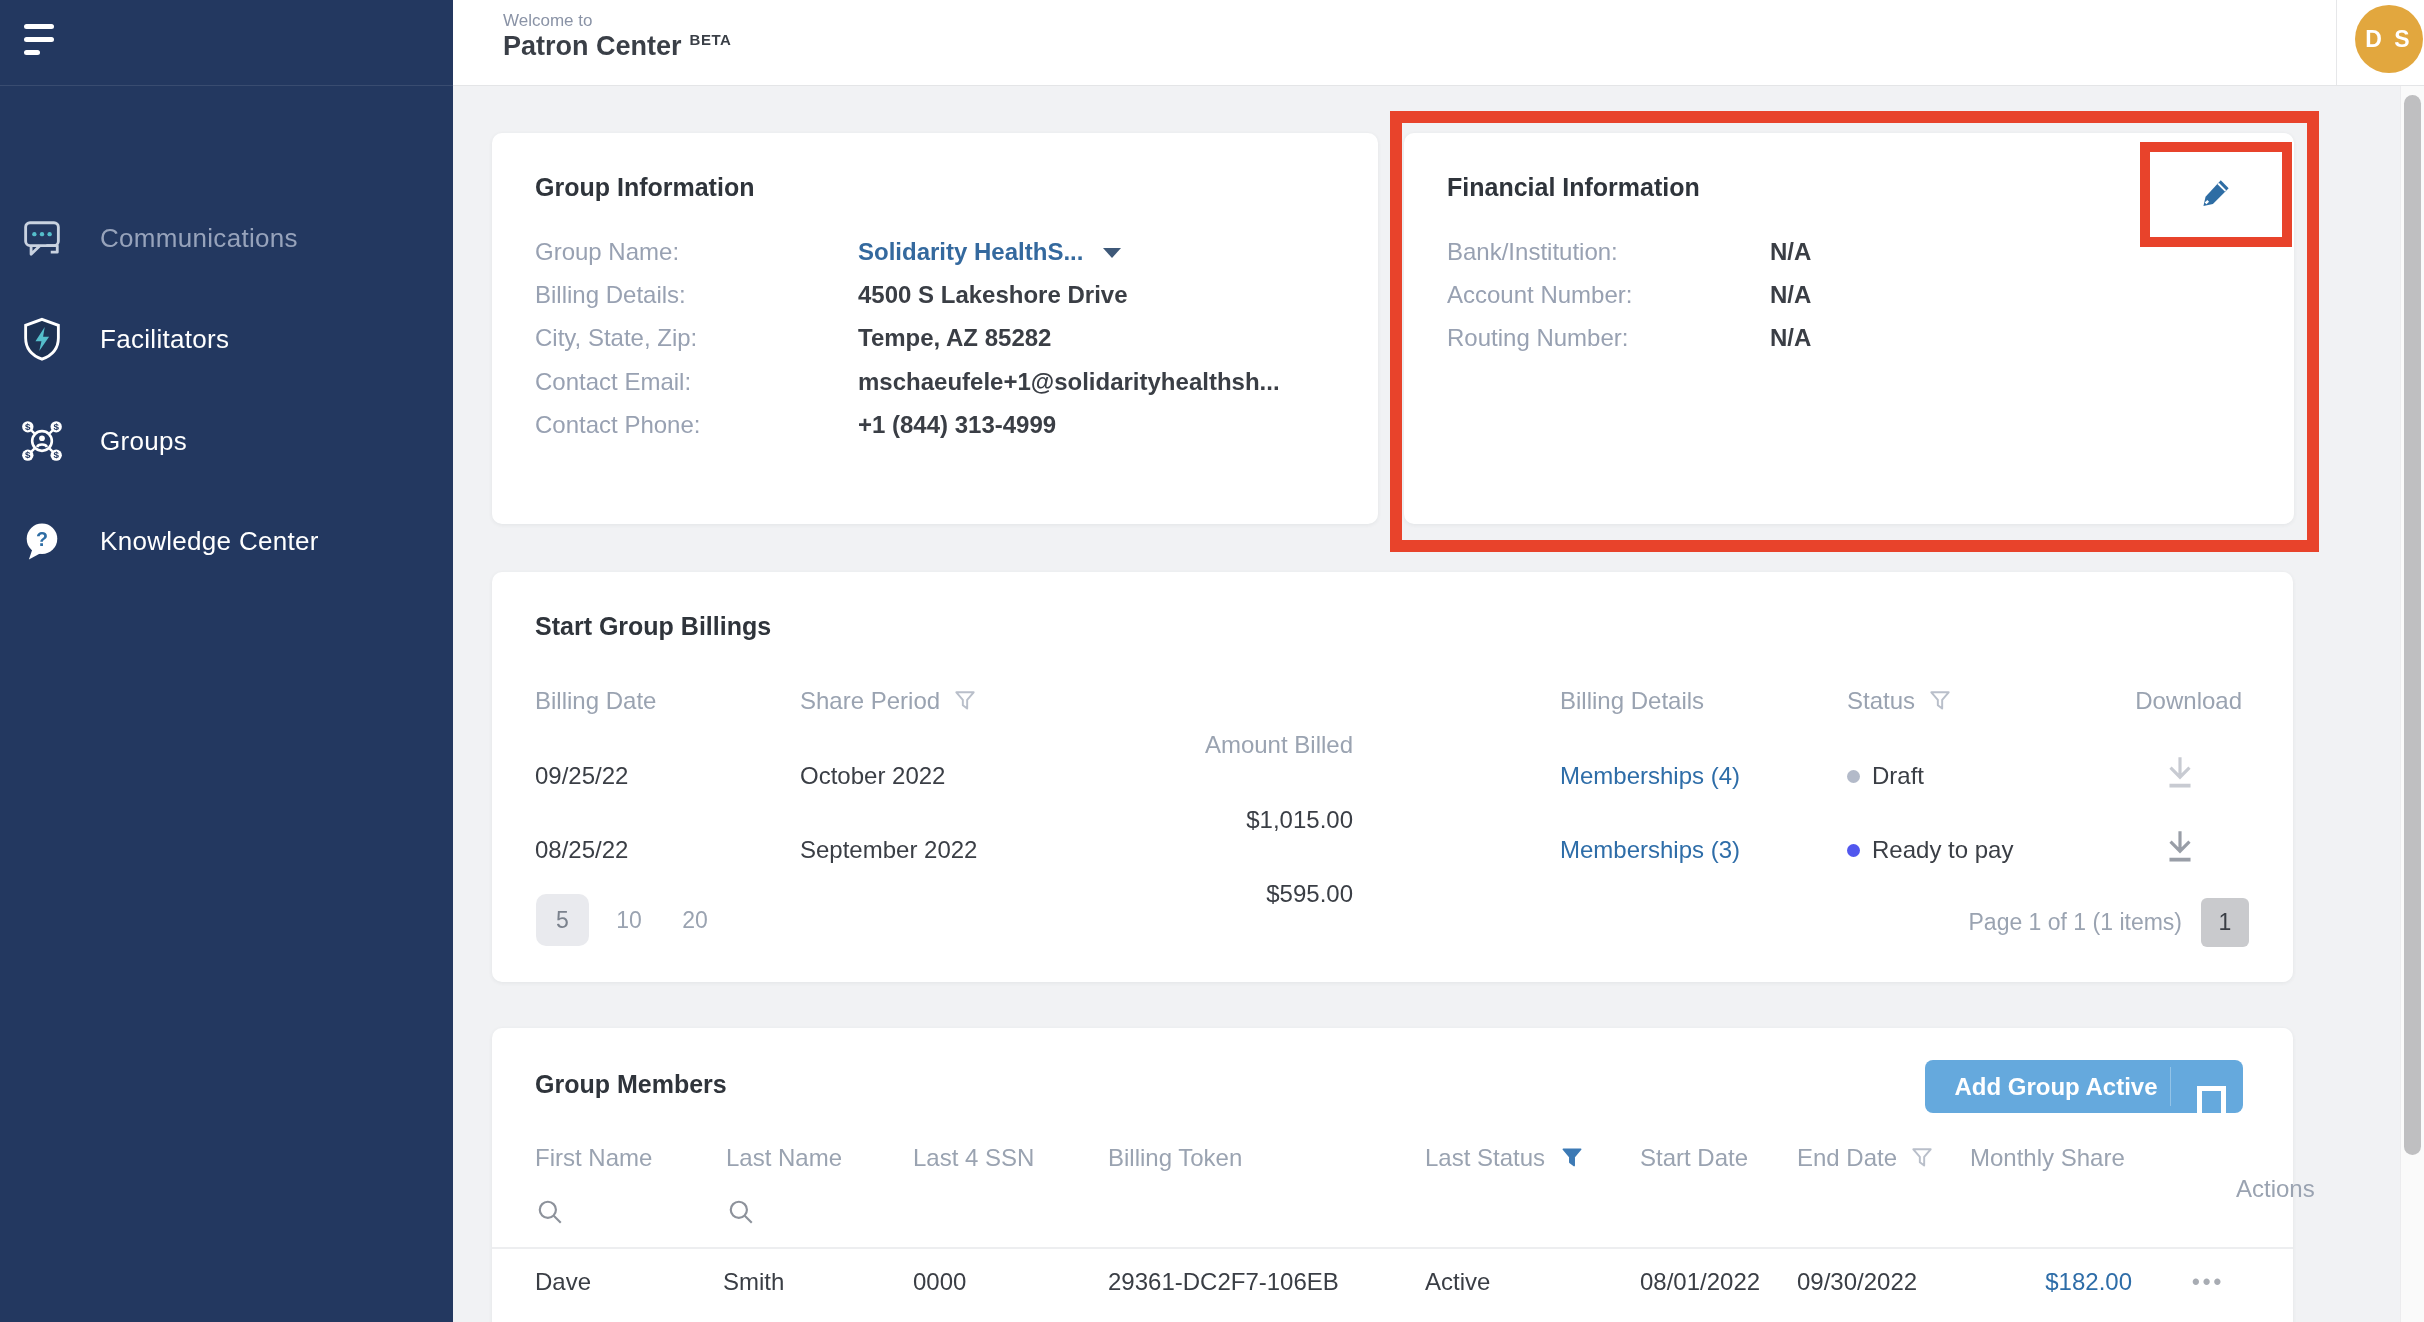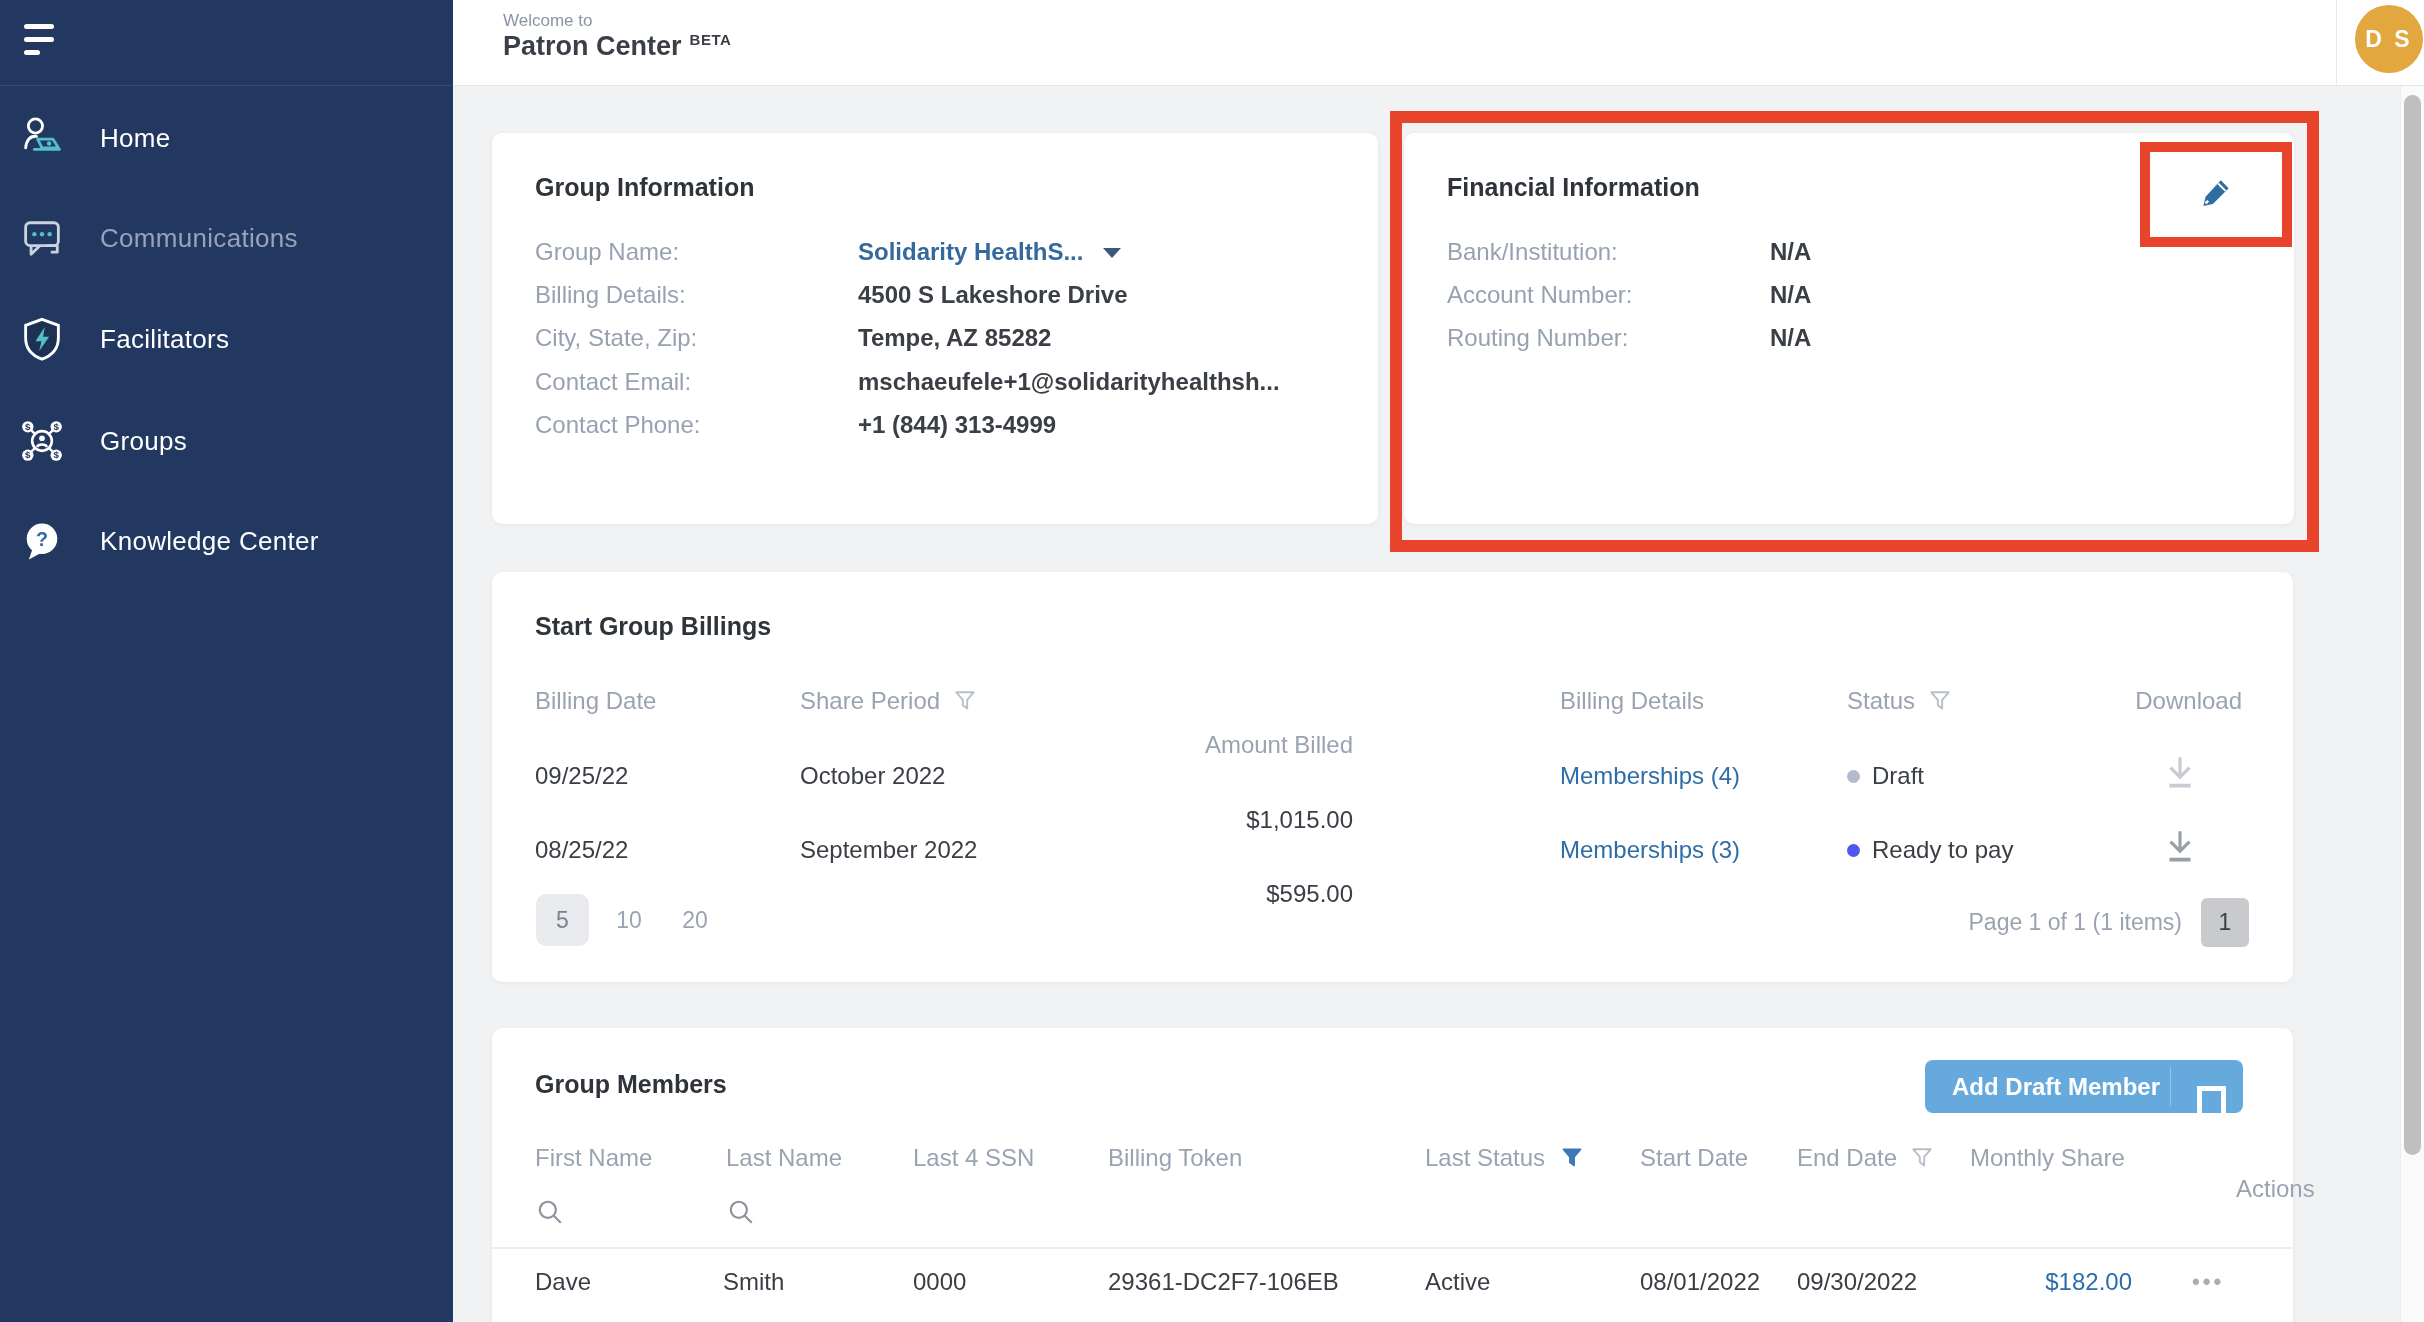--- a/index.html
+++ b/index.html
@@ -80,30 +80,20 @@
 
   <aside class="sidebar">
     <div class="sidebar-top">
       <div class="hamburger">
           <span></span>
           <span></span>
           <span></span>
         </div>
     </div>
 
-    <div class="nav-item" style="top:105px;">
-      <svg class="nicon" viewBox="0 0 44 44">
-        <circle cx="16" cy="11" r="6.5" stroke="#fff" stroke-width="2.6" fill="none"></circle>
-        <path d="M7,31 C8,23 12,20 17,20.5" stroke="#fff" stroke-width="2.6" fill="none" stroke-linecap="round"></path>
-        <path d="M18,23 L32,23 L37,31 L22,31 Z" stroke="#55becb" stroke-width="2.6" fill="none" stroke-linejoin="round"></path>
-        <circle cx="28.5" cy="27" r="2" fill="#55becb"></circle>
-        <path d="M15,32.5 L38,32.5" stroke="#55becb" stroke-width="2.6" stroke-linecap="round"></path>
-      </svg>
-      <span class="nlabel">Home</span>
-    </div>
 
     <div class="nav-item dim" style="top:205px;">
       <svg class="nicon" viewBox="0 0 44 44">
         <rect x="7" y="8" width="30" height="21" rx="4" stroke="#c9d2e0" stroke-width="2.6" fill="none"></rect>
         <circle cx="15" cy="18.5" r="2" fill="#55becb"></circle>
         <circle cx="22" cy="18.5" r="2" fill="#55becb"></circle>
         <circle cx="29" cy="18.5" r="2" fill="#55becb"></circle>
         <path d="M12,29 L12,37 L20,29" stroke="#c9d2e0" stroke-width="2.6" fill="none" stroke-linejoin="round"></path>
         <path d="M26,29 L36,29 L36,35 L30,35" stroke="#c9d2e0" stroke-width="2.6" fill="none" stroke-linejoin="round"></path>
       </svg>
@@ -285,21 +275,21 @@
     <div class="pagesize" style="left:112px; width:50px;">10</div>
     <div class="pagesize" style="left:178px; width:50px;">20</div>
     <div class="pagination-label">Page 1 of 1 (1 items)</div>
     <button class="pagebtn">1</button>
   </section>
 
   <section class="card" style="left:492px; top:1028px; width:1801px; height:340px;">
     <h2 class="card-title" style="top:42px;">Group Members</h2>
 
     <button class="add-btn">
-      <span>Add Draft Member</span>
+      <span>Add Group Active</span>
       <span class="btn-sep"></span>
       <span class="cursor-rect"></span>
     </button>
 
     <div class="bcol" style="left:43px; top:116px;">
         <span>First Name</span>
       </div>
     <div class="bcol" style="left:234px; top:116px;">
         <span>Last Name</span>
       </div>

